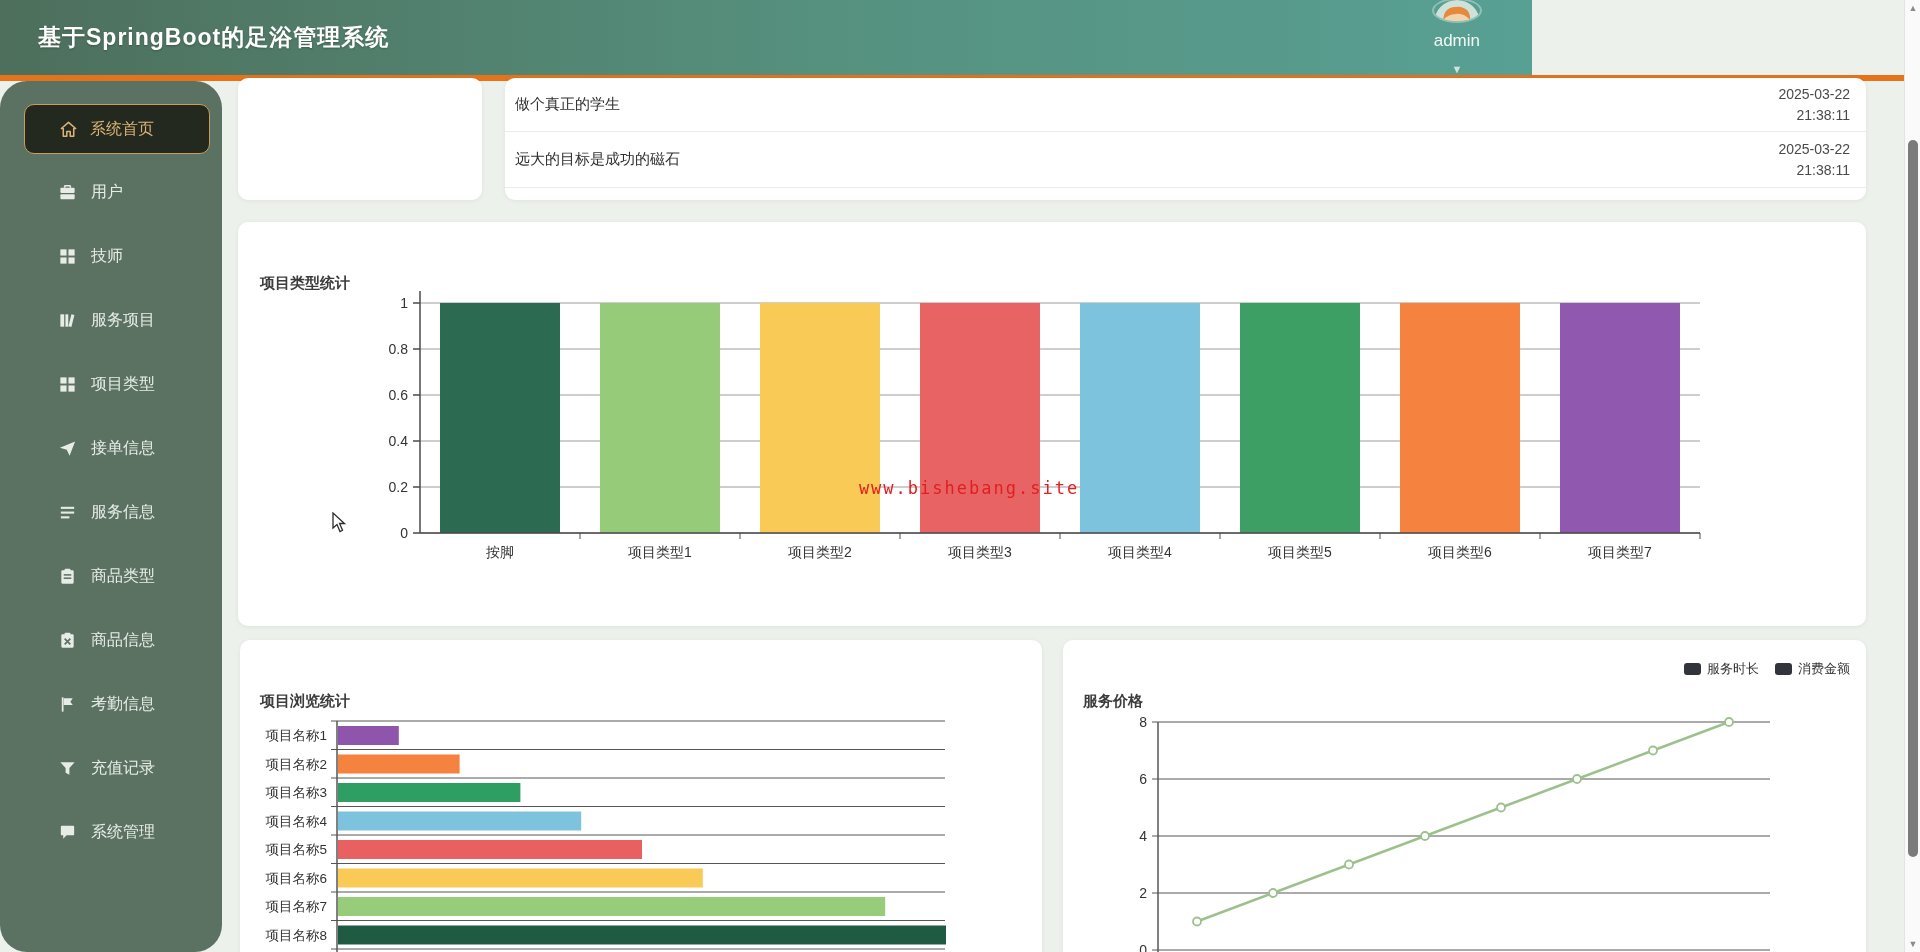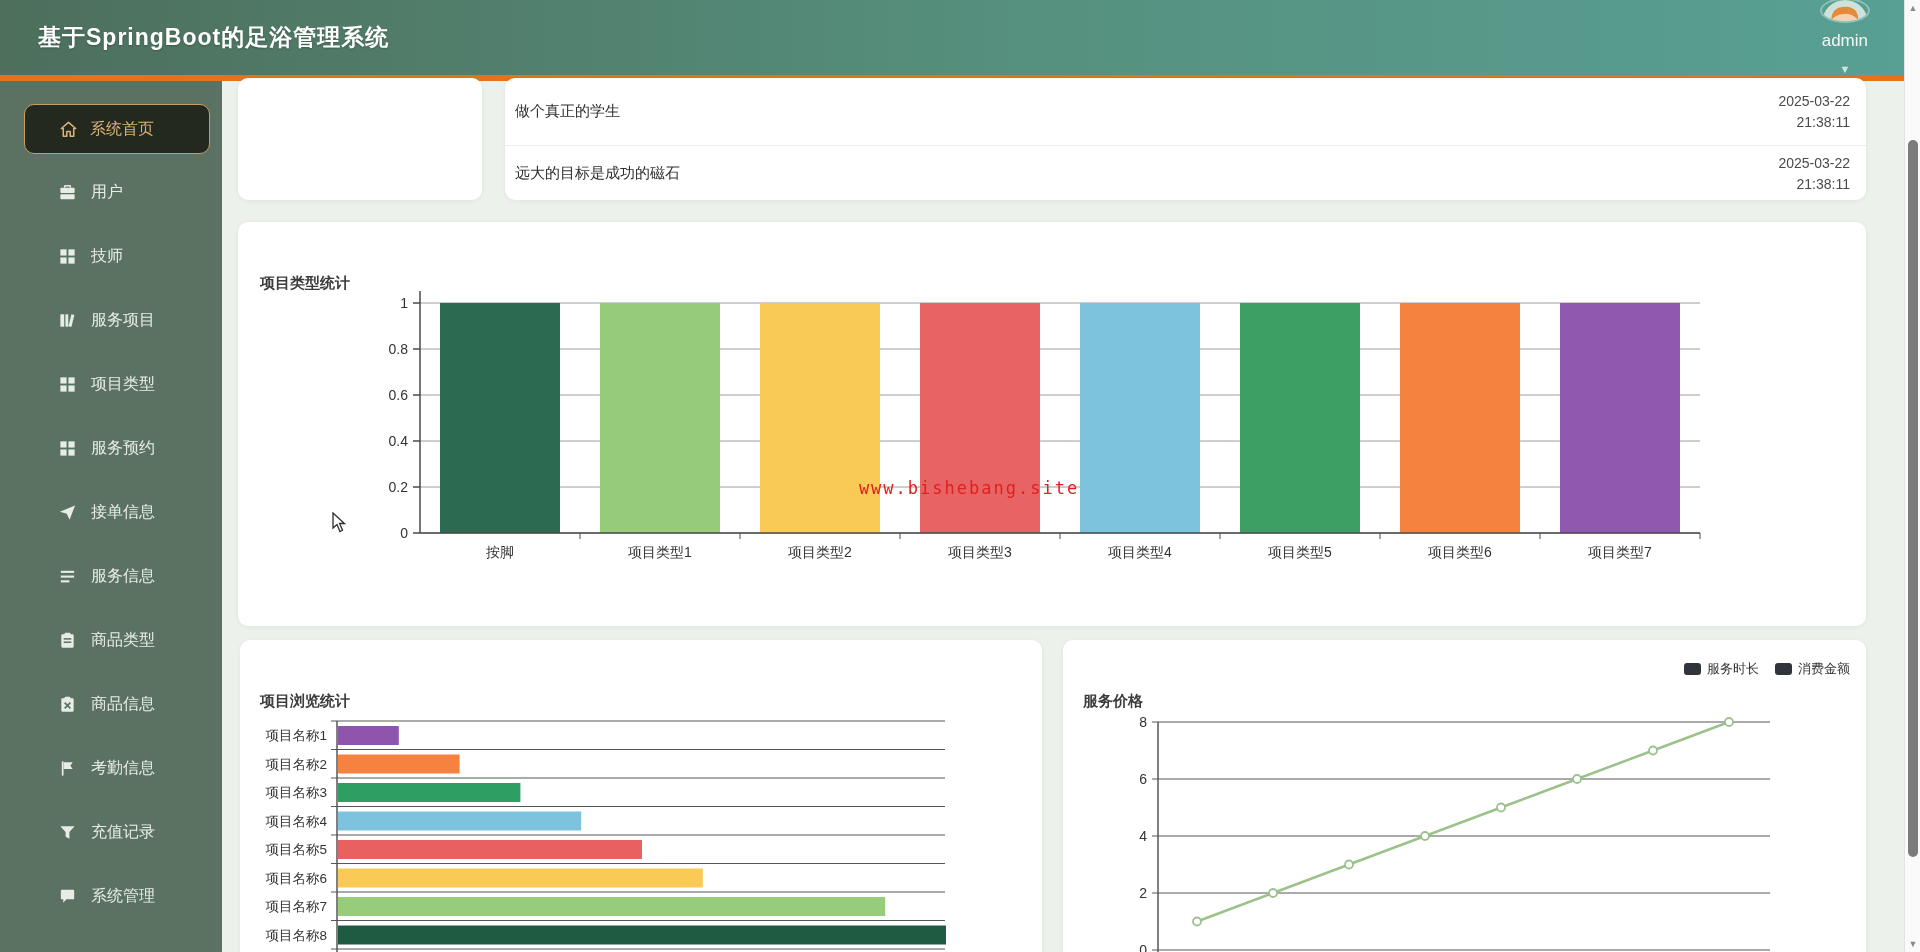--- a/index.html
+++ b/index.html
@@ -5,41 +5,42 @@
   * { margin:0; padding:0; box-sizing:border-box; }
   html,body { width:1920px; height:952px; }
   body {
     position:relative; overflow:hidden;
     background:#ecf1ec;
     font-family:"Liberation Sans", sans-serif;
     color:#333;
   }
   
   #header {
-    position:absolute; left:0; top:0; width:1920px; height:75px;
+    position:absolute; left:0; top:0; width:1532px; height:75px;
     background:linear-gradient(90deg,#4d6f5c 0%,#56917f 55%,#58a094 100%);
   }
   #header .title {
     position:absolute; left:38px; top:0; line-height:75px;
     font-size:23px; font-weight:bold; color:#ffffff; letter-spacing:1px;
     text-shadow:0 1px 2px rgba(0,0,0,.25);
   }
   #user-box {
     position:absolute; right:52px; top:0; height:75px;
     display:flex; align-items:center; gap:10px; cursor:pointer;flex-direction:column;
   }
   #user-box .avatar { width:46px; height:46px; border-radius:50%; overflow:hidden; box-shadow:0 0 0 2px rgba(255,255,255,.35); }
   #user-box .uname { color:#f2f8f5; font-size:17px; }
   #user-box .caret { color:#cfe3dd; font-size:11px; margin-top:2px; }
   #accent-bar { position:absolute; left:0; top:75px; width:1920px; height:6px; background:#e4731c; }
 
   
   #sidebar {
     position:absolute; left:0; top:81px; width:222px; height:871px;
     background:#5b7263;
+    border-radius:27px;
   }
   .side-pill {
     margin:23px 12px 0 24px; height:50px; border-radius:10px;
     background:#24291f; border:1px solid #c79e5e;
     display:flex; align-items:center; padding-left:34px; gap:12px;
     color:#dcb377; font-size:16px; cursor:pointer;
   }
   .menu { margin-top:6px; }
   .menu-item {
     height:64px; display:flex; align-items:center; gap:14px;
@@ -54,21 +55,21 @@
     box-shadow:0 1px 4px rgba(60,80,60,.08);
   }
   #card-empty  { left:238px; top:78px;  width:244px;  height:122px; }
   #card-quotes { left:505px; top:78px;  width:1361px; height:122px; overflow:hidden; }
   #card-chart1 { left:238px; top:222px; width:1628px; height:404px; }
   #card-chart2 { left:240px; top:640px; width:802px;  height:330px; overflow:hidden; }
   #card-chart3 { left:1063px; top:640px; width:803px; height:330px; overflow:hidden; }
 
   .qrow { display:flex; justify-content:space-between; align-items:center;
           padding:0 16px 0 10px; border-bottom:1px solid #ebebeb; }
-  .qrow.r1 { height:68px; } .qrow.r2 { height:56px; }
+  .qrow.r1 { height:54px; } .qrow.r2 { height:56px; }
   .qtext { font-size:15px; color:#2f2f2f; }
   .qtime { text-align:right; font-size:14px; color:#4a4a4a; line-height:21px; }
 
   .chart-title { position:absolute; left:22px; top:18px; font-size:15px; font-weight:bold; color:#3c3c3c; z-index:3;margin-top:34px; }
   .chart-svg { position:absolute; left:0; top:0; z-index:1; }
 
   #watermark {
     position:absolute; left:731px; top:256px; transform:translateX(-50%);
     z-index:4; color:#e01f1f; font-family:"DejaVu Sans Mono", monospace;
     font-size:17px; letter-spacing:2px; white-space:nowrap;
@@ -157,31 +158,20 @@
     <div class="menu-item">
       <span class="micon">
         <svg viewBox="0 0 20 20">
             <rect x="2.5" y="2.5" width="6.5" height="6.5" fill="currentColor"></rect>
             <rect x="11" y="2.5" width="6.5" height="6.5" fill="currentColor"></rect>
             <rect x="2.5" y="11" width="6.5" height="6.5" fill="currentColor"></rect>
             <rect x="11" y="11" width="6.5" height="6.5" fill="currentColor"></rect>
           </svg>
       </span>
       <span>项目类型</span>
-    </div>
-    <div class="menu-item">
-      <span class="micon">
-        <svg viewBox="0 0 20 20">
-            <rect x="2.5" y="2.5" width="6.5" height="6.5" fill="currentColor"></rect>
-            <rect x="11" y="2.5" width="6.5" height="6.5" fill="currentColor"></rect>
-            <rect x="2.5" y="11" width="6.5" height="6.5" fill="currentColor"></rect>
-            <rect x="11" y="11" width="6.5" height="6.5" fill="currentColor"></rect>
-          </svg>
-      </span>
-      <span>服务预约</span>
     </div>
     <div class="menu-item">
       <span class="micon">
         <svg viewBox="0 0 20 20">
             <path d="M2 9.2 L18 2.5 L12.2 17.5 L9.2 11.2 Z M9.2 11.2 L18 2.5" fill="currentColor"></path>
           </svg>
       </span>
       <span>接单信息</span>
     </div>
     <div class="menu-item">

